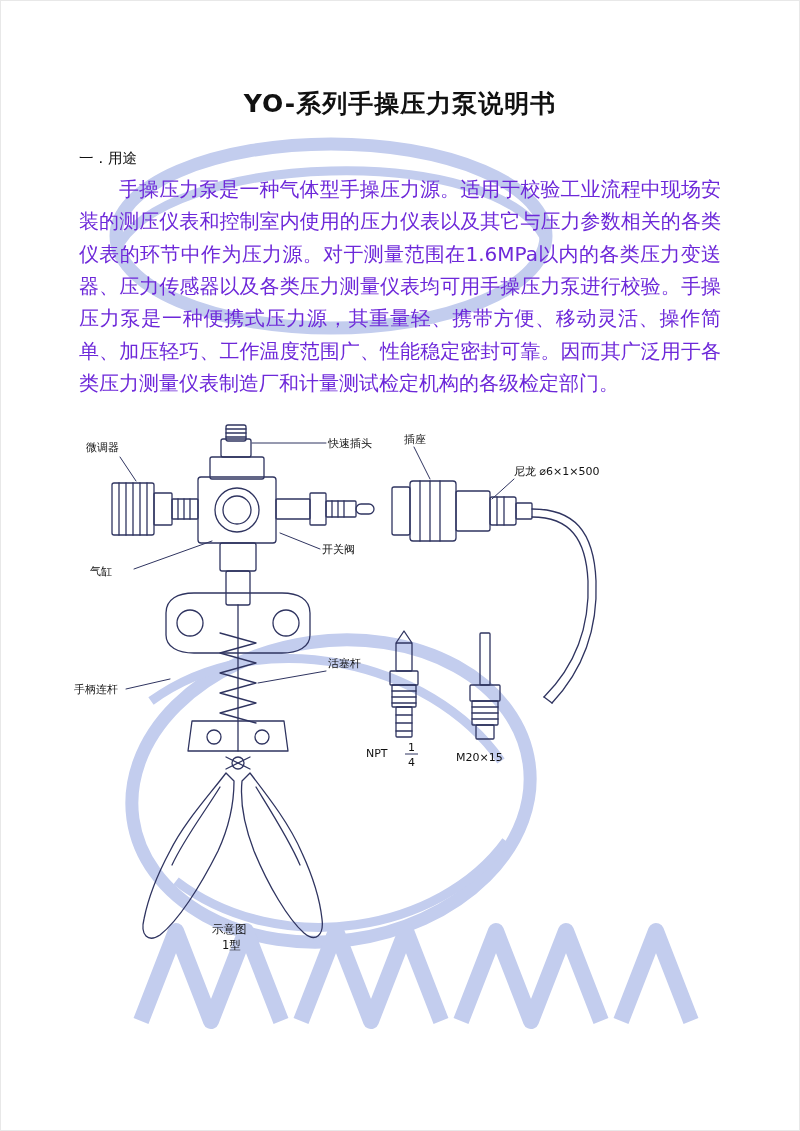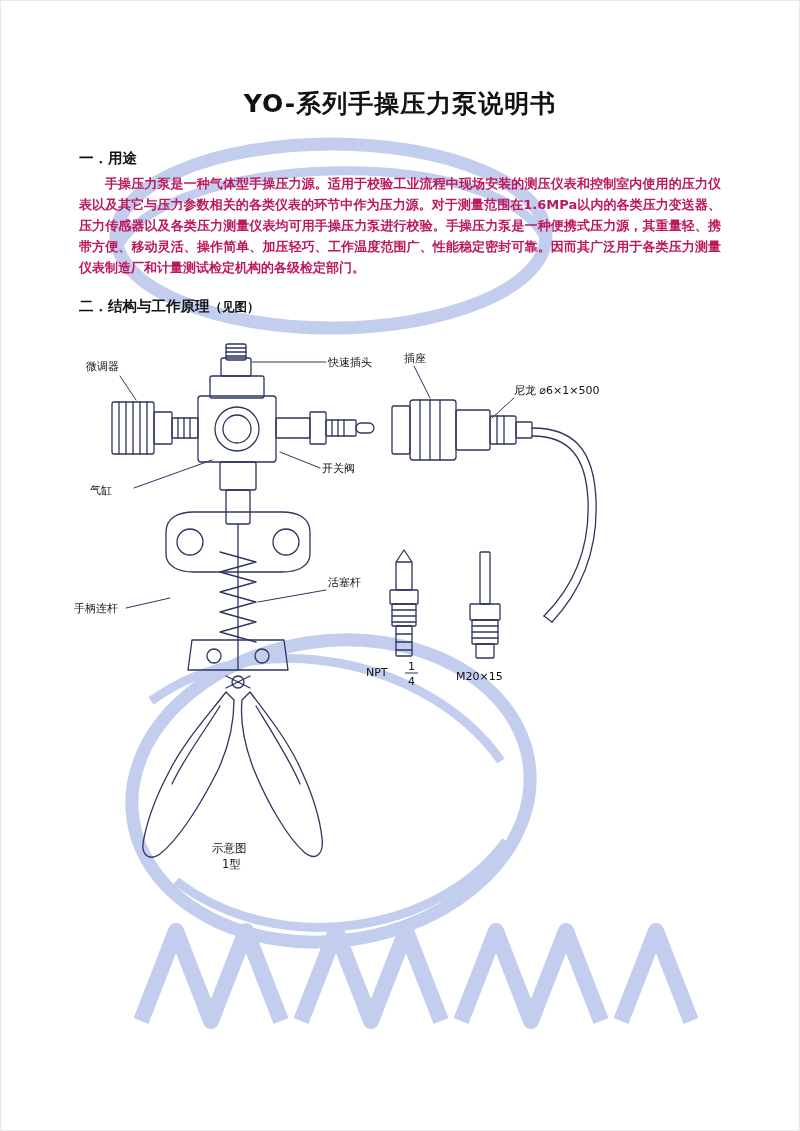--- a/index.html
+++ b/index.html
@@ -39,35 +39,34 @@
     font-weight: bold;
     letter-spacing: 1px;
     color: #111;
     margin-top: 86px;
     margin-bottom: 0;
     font-family: "DejaVu Sans", "Liberation Sans", sans-serif;
   }
   
   .section {
     margin-top: 28px;
-    font-weight: bold;
   }
   .section-heading {
     font-size: 14.5px;
     color: #111;
     margin-bottom: 3px;
     line-height: 1.5;
   }
   .section-heading .note {
     font-size: 12.5px;
   }
   .para {
-    font-size: 13px;
+    font-size: 20px;
     line-height: 1.62;
-    color: #be185d;
+    color: #6d28d9;
     text-align: justify;
     text-justify: inter-ideograph;
     text-indent: 2em;
     margin: 0;
   }
   .section-2 {
     margin-top: 18px;
   }
   
   .figure-wrap {
@@ -122,23 +121,20 @@
     <h1 class="doc-title">YO-系列手操压力泵说明书</h1>
 
     <div class="section">
       <div class="section-heading">
         <span>一．用途</span>
       </div>
       <p class="para">手操压力泵是一种气体型手操压力源。适用于校验工业流程中现场安装的测压仪表和控制室内使用的压力仪表以及其它与压力参数相关的各类仪表的环节中作为压力源。对于测量范围在1.6MPa以内的各类压力变送器、压力传感器以及各类压力测量仪表均可用手操压力泵进行校验。手操压力泵是一种便携式压力源，其重量轻、携带方便、移动灵活、操作简单、加压轻巧、工作温度范围广、性能稳定密封可靠。因而其广泛用于各类压力测量仪表制造厂和计量测试检定机构的各级检定部门。</p>
     </div>
 
     <div class="section section-2">
-      <div class="section-heading">
-        <span>二．结构与工作原理</span><span class="note">（见图）</span>
-      </div>
     </div>
 
   </div>
 
   <div class="figure-wrap">
     <svg class="figure-svg" width="700" height="560" viewBox="0 0 700 560">
       <g fill="none" stroke="#2f3460" stroke-width="1.3" stroke-linejoin="round" stroke-linecap="round">
 
         <g>
           <rect x="38" y="62" width="42" height="52" rx="2"></rect>

